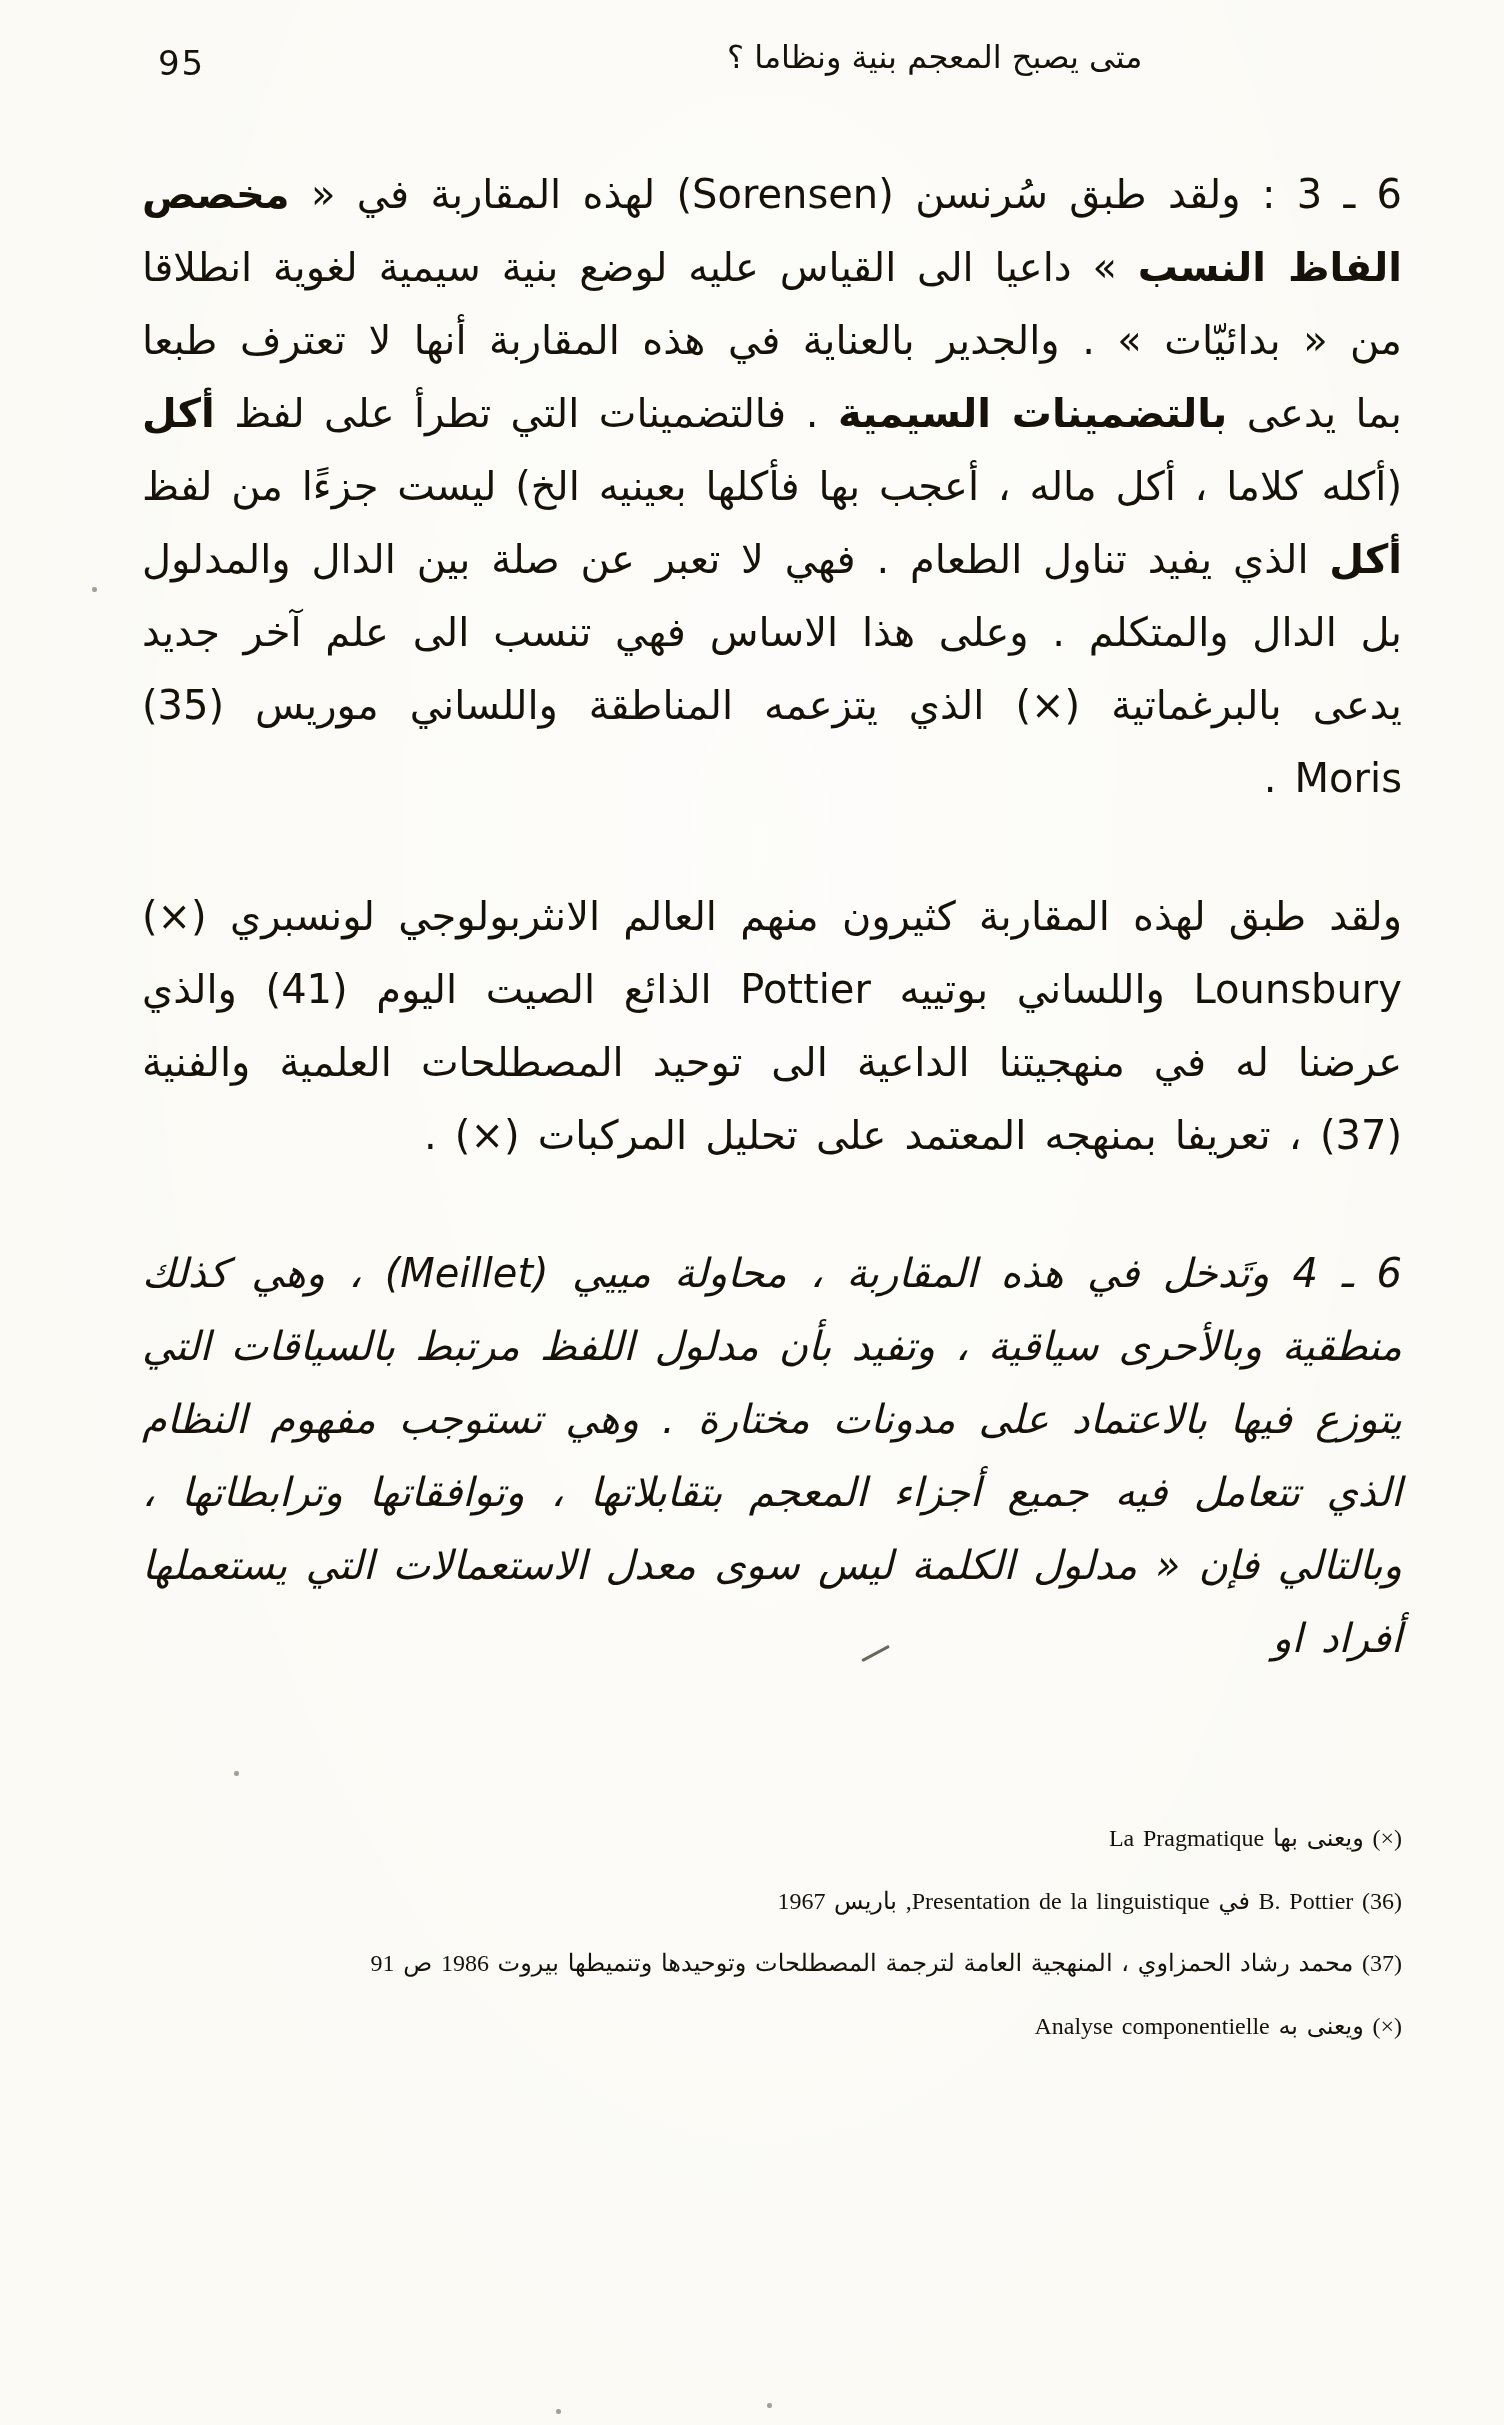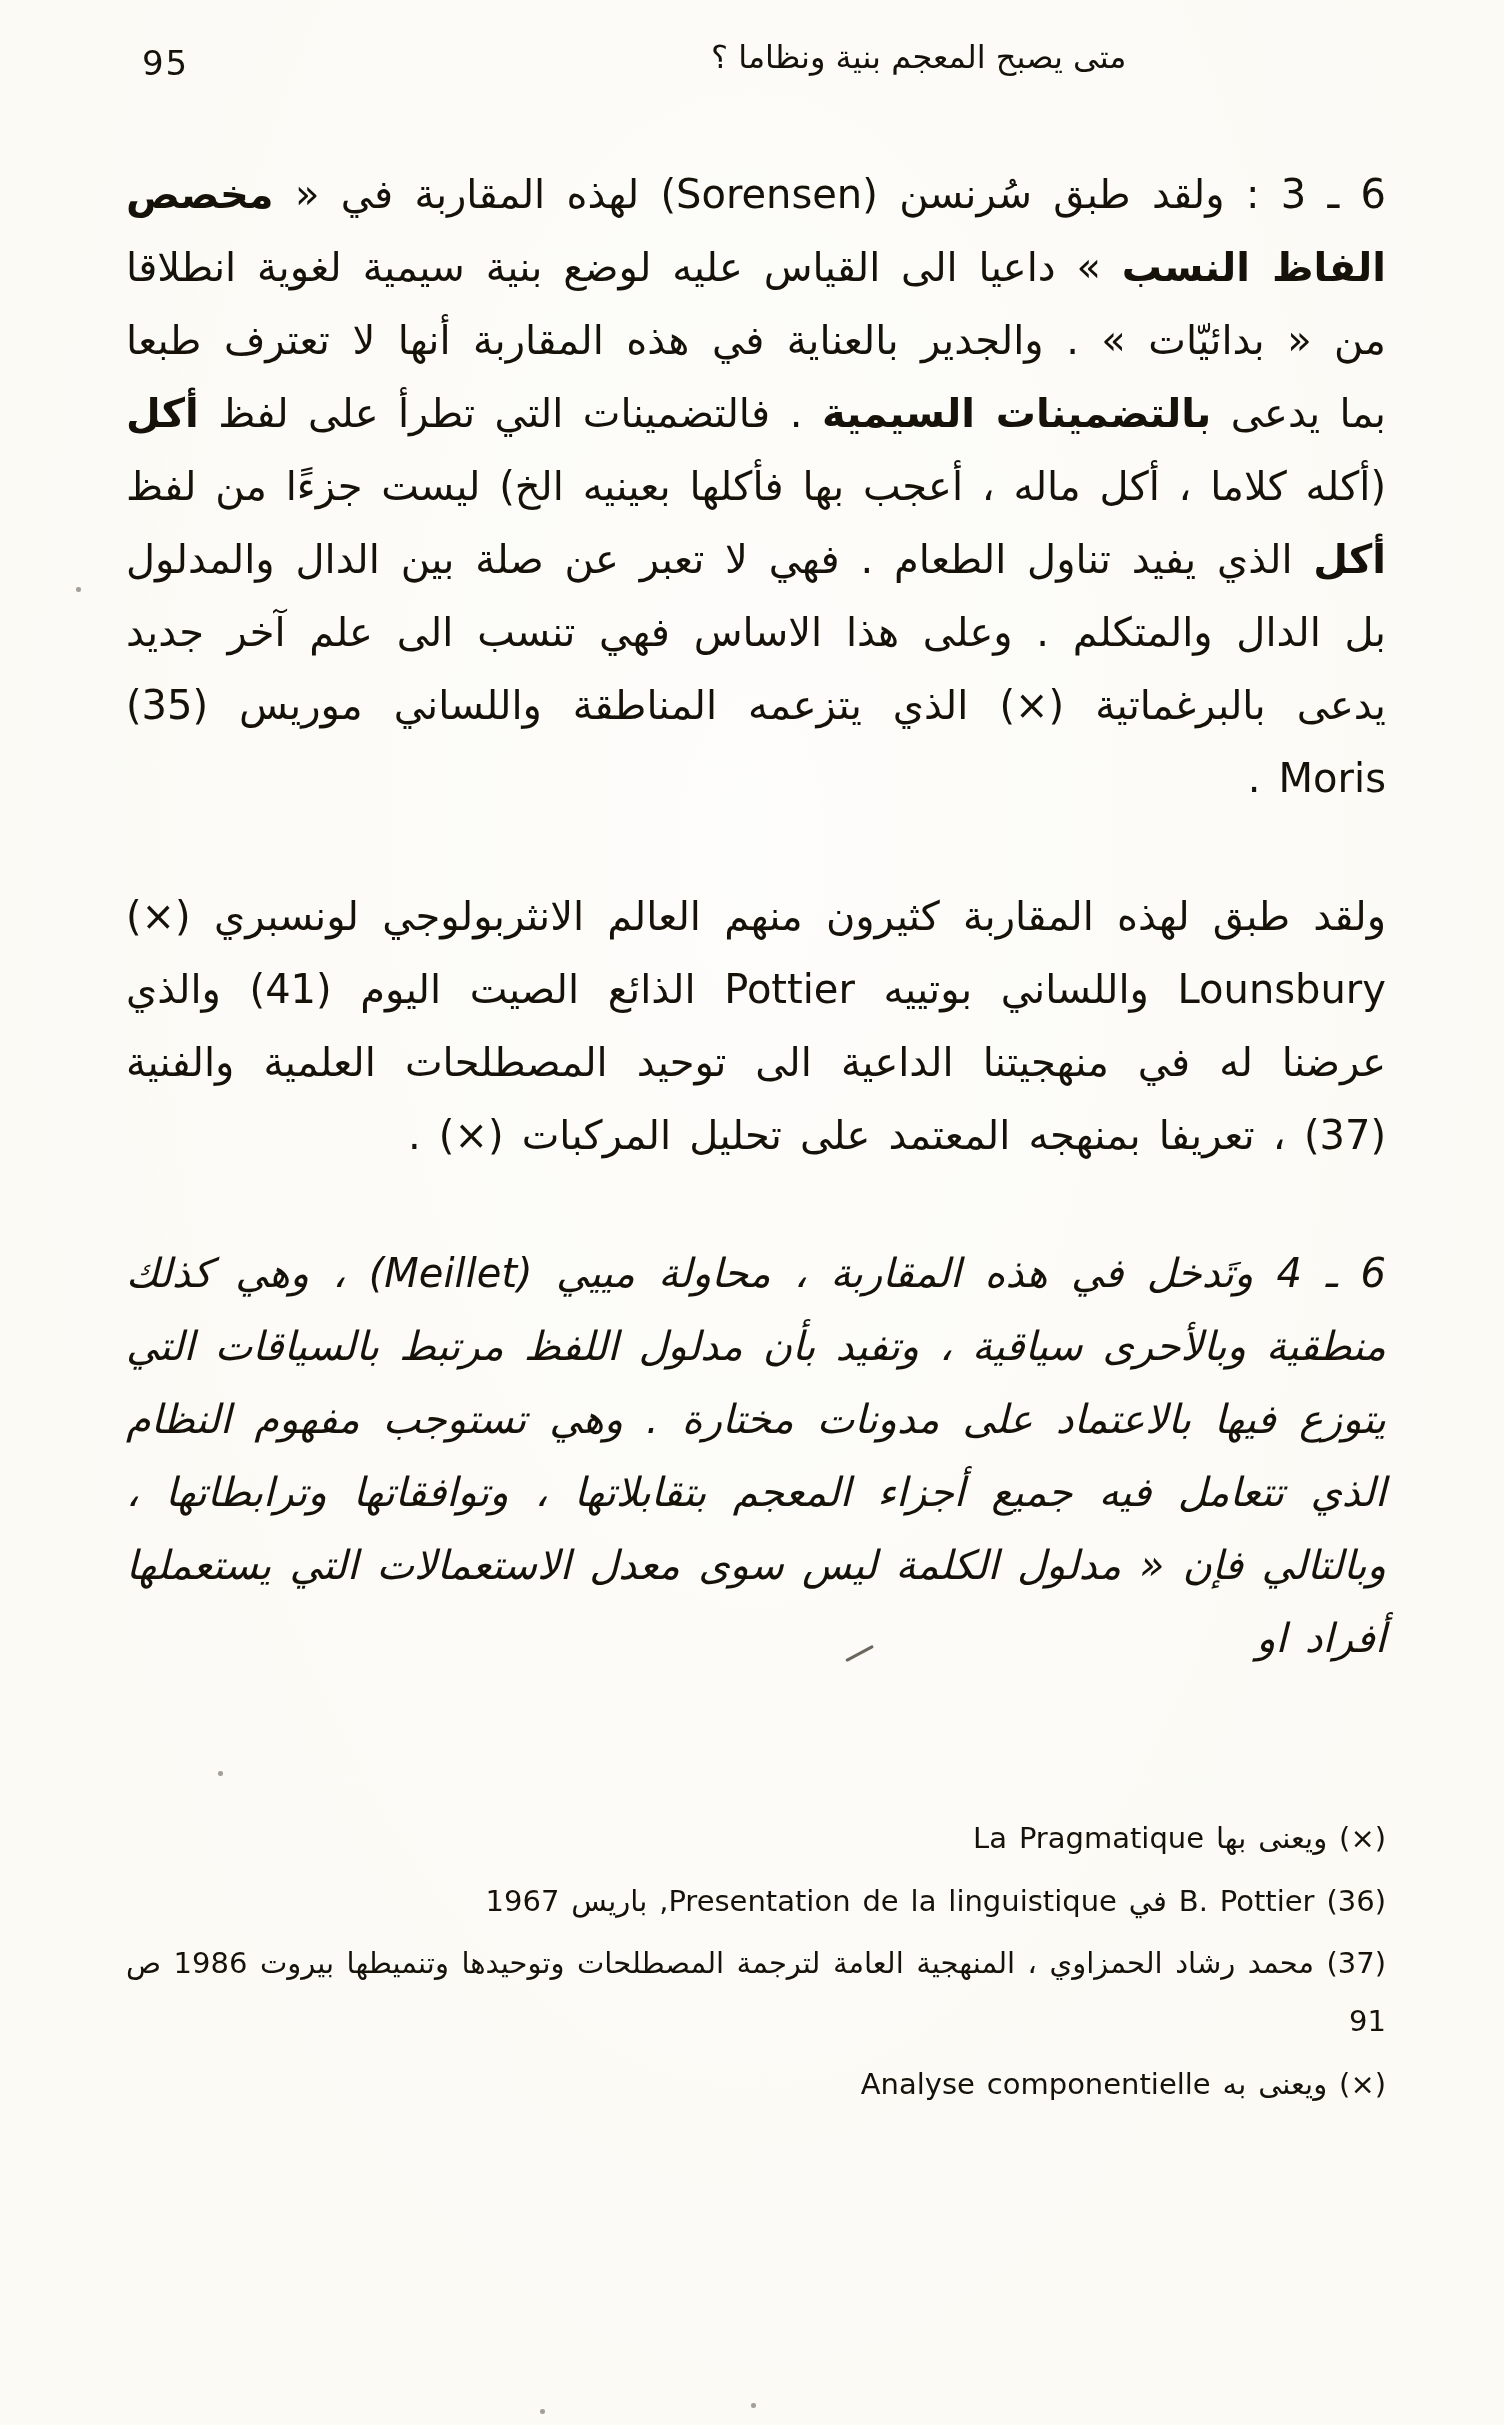--- a/index.html
+++ b/index.html
@@ -5,20 +5,21 @@
   html,body{margin:0;padding:0;}
   body{
     width:1505px;height:2426px;position:relative;
     background:#fbfaf5;
     color:#161209;
     font-family:"DejaVu Sans",sans-serif;
     overflow:hidden;
   }
   .page{position:absolute;inset:0;
     background:radial-gradient(ellipse at 50% 35%, rgba(255,255,255,.55), rgba(0,0,0,0) 75%);
+    margin-left:16px;
   }
   .page-number{
     position:absolute;top:43px;left:142px;
     font-size:34px;letter-spacing:1.8px;
   }
   .header-title{
     position:absolute;top:38px;left:711px;width:486px;
     text-align:left;font-size:32px;direction:rtl;
   }
   .main-text{
@@ -30,23 +31,24 @@
     font-size:40px;line-height:73px;
     text-align:justify;text-justify:inter-word;word-spacing:5.4px;
   }
   .para:last-child{margin-bottom:0;font-style:italic;}
   .b{font-weight:700;}
   .footnotes{
     position:absolute;top:1809px;left:126px;width:1260px;
     direction:rtl;
   }
   .footnote{
-    font-size:29px;line-height:58px;
+    font-size:24px;line-height:58px;
     text-align:justify;text-justify:inter-word;word-spacing:2.7px;
     margin-bottom:4.5px;
+    font-family:Liberation Serif, serif;
   }
   .footnote.right{text-align:right;}
   .artifact-mark{
     position:absolute;left:844px;top:1652px;width:31px;height:2.7px;
     background:#3a362c;transform:rotate(-28deg);border-radius:1.8px;opacity:.75;
   }
   .speck{
     position:absolute;width:4.5px;height:4.5px;border-radius:50%;
     background:#4a4638;opacity:.5;
   }

